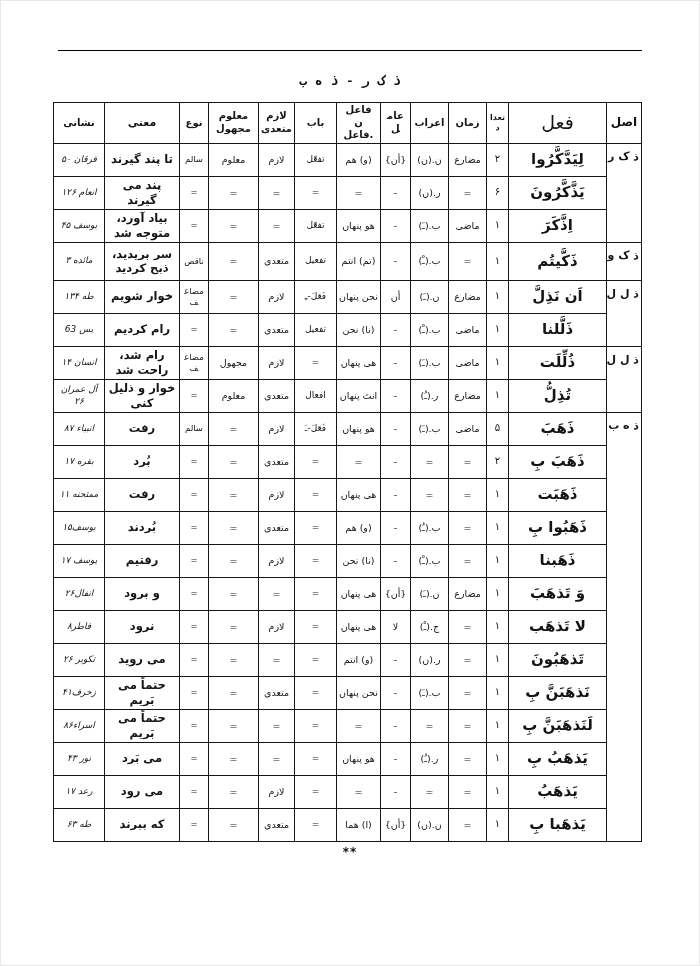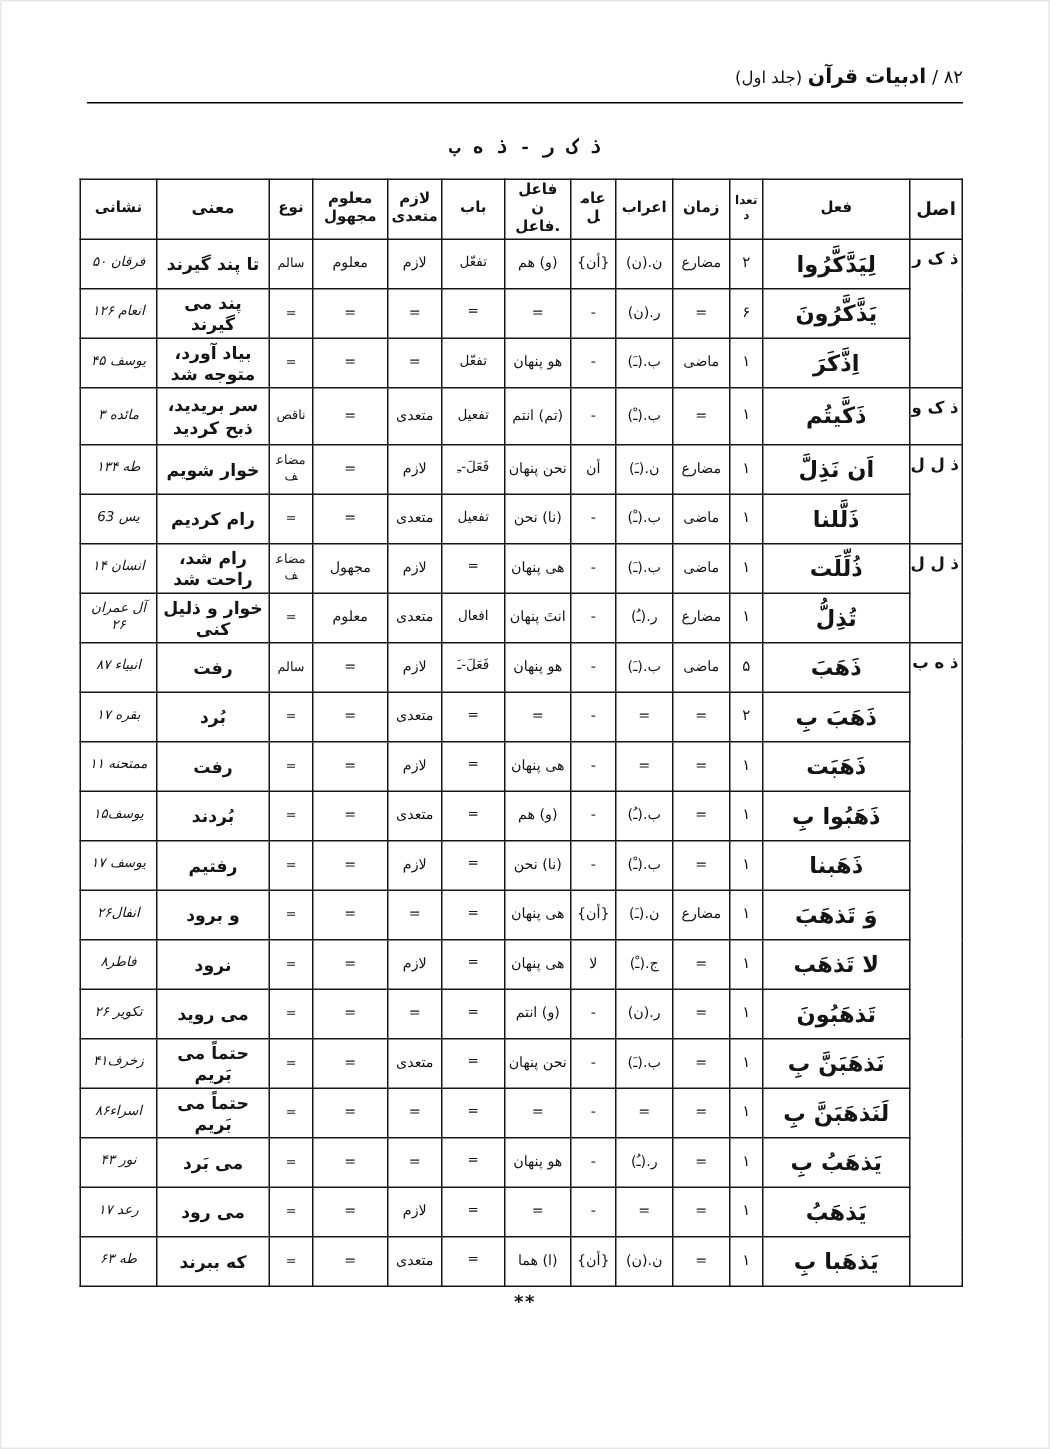--- a/index.html
+++ b/index.html
@@ -28,46 +28,41 @@
     table-layout:fixed;direction:rtl;
   }
   .verb-table th,.verb-table td{
     border:1px solid #161616;text-align:center;vertical-align:middle;
     padding:1px 2px;line-height:1.25;font-size:9.5px;color:#141414;
     overflow:hidden;word-wrap:break-word;white-space:pre-line;
   }
   .verb-table{border:1.6px solid #000;}
   .verb-table th{height:32px;font-weight:600;font-size:10px;}
   .verb-table td{height:30px;}
-  th.col-fel{font-size:10px;font-weight:700;}
+  th.col-fel{font-size:19px;font-weight:400;}
   th.col-asl{font-size:12px;}
   th.col-tedad{font-size:8px;}
   th.col-mani{font-size:11px;font-weight:700;}
   td.col-asl{font-size:11px;font-weight:700;vertical-align:top;padding-top:6px;white-space:nowrap;}
   td.col-fel{font-size:15px;font-weight:600;}
   td.col-tedad{font-size:10px;}
   td.col-mani{font-size:11.5px;font-weight:700;}
   td.col-neshani{font-size:9px;font-style:italic;}
   td.col-noe{font-size:8.5px;}
   td.col-bab{font-size:9px;}
   .footnote-mark{
     text-align:center;font-size:12px;font-weight:700;margin-top:3px;
     letter-spacing:1px;
   }
 </style>
 </head>
 <body>
 
 <div class="page">
 
-  <div class="running-head">
-    <span>۸۲ /</span>
-    <span class="book-title">ادبیات قرآن</span>
-    <span class="volume">(جلد اول)</span>
-  </div>
 
   <div class="head-rule"></div>
 
   <div class="section-title">ذ ک ر - ذ ه ب</div>
 
   <table class="verb-table">
     <colgroup>
       <col style="width:35px">
         <col style="width:98px">
         <col style="width:22px">

